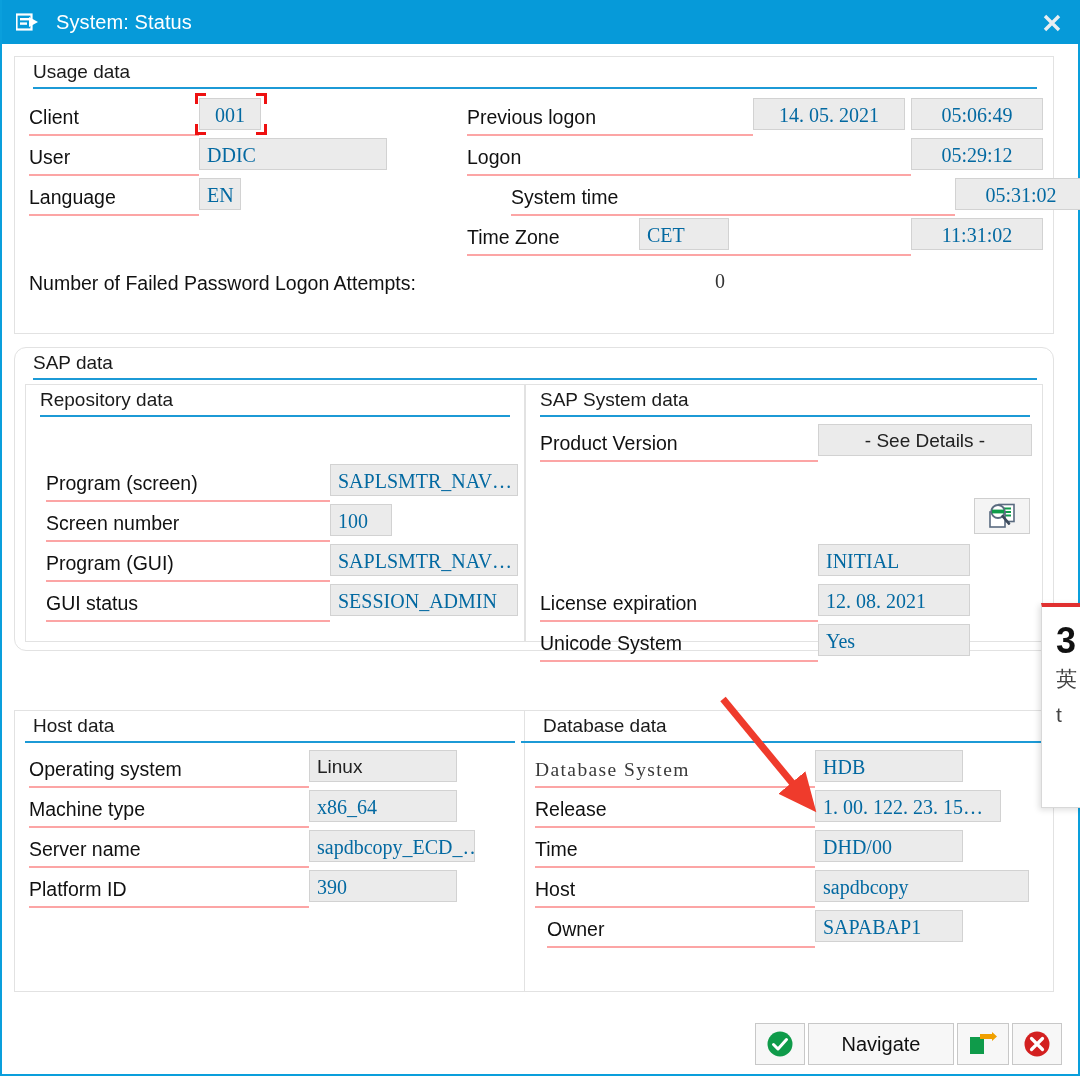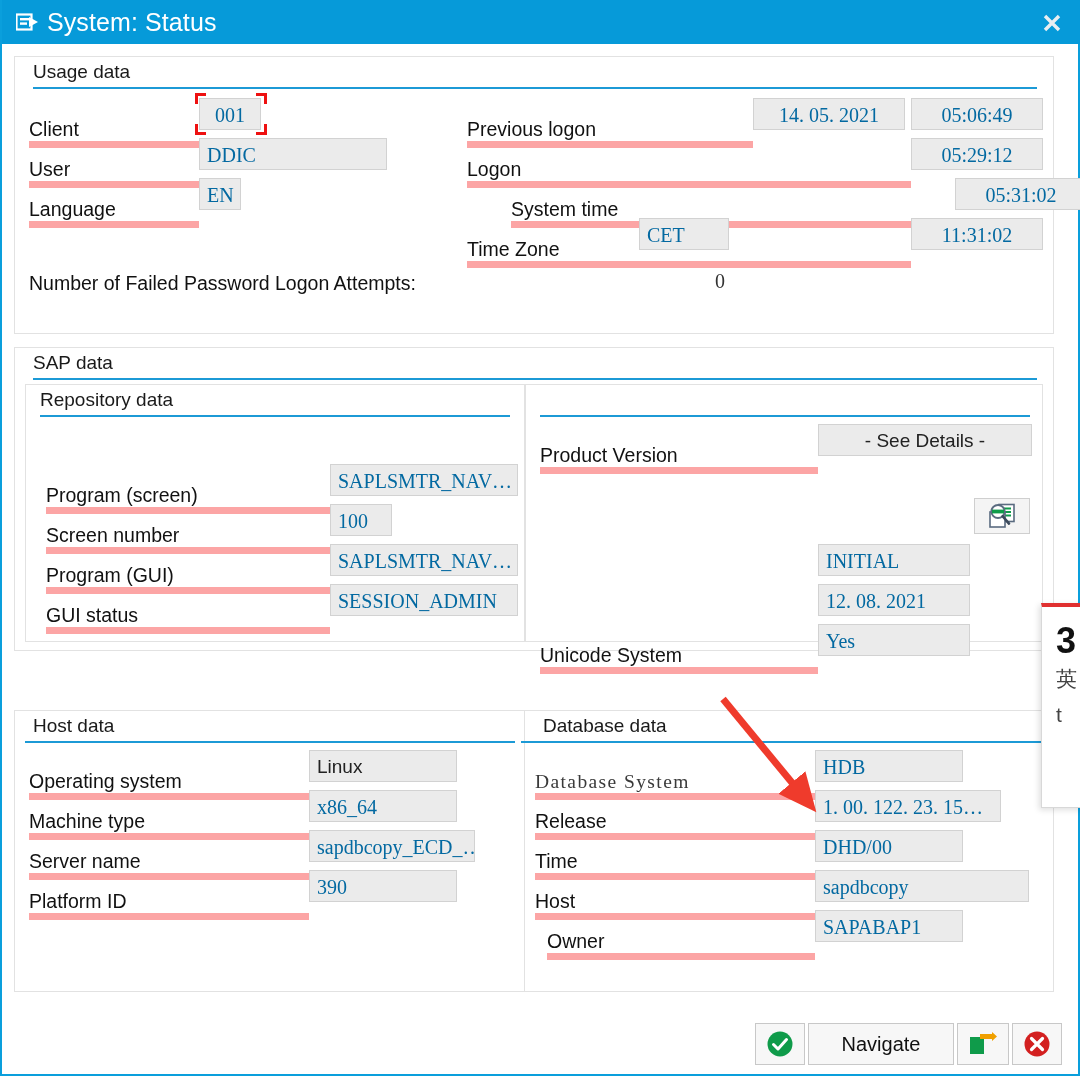--- a/index.html
+++ b/index.html
@@ -29,23 +29,23 @@
     background: #069ad9;
     display: flex;
     align-items: center;
   }
   #title-icon {
     margin-left: 14px;
     width: 22px; height: 18px;
     display: block;
   }
   #title-text {
-    margin-left: 9px;
+    margin-left: 18px;
     color: #ffffff;
-    font-size: 25px;
+    font-size: 20px;
     letter-spacing: 0.1px;
     white-space: nowrap;
   }
   #close-btn {
     position: absolute;
     right: 14px; top: 8px;
     width: 32px; height: 30px;
     cursor: pointer;
     display: flex; align-items: center; justify-content: center;
   }
@@ -83,27 +83,27 @@
   }
   .group.sub > .ghead { padding-left: 14px; }
 
   
   .row {
     position: absolute;
     height: 38px;
   }
   .lbl {
     position: absolute;
-    top: 16px;
+    top: 4px;
     height: 37px;
     line-height: 37px;
     font-size: 19.5px;
     color: #111111;
     white-space: nowrap;
-    border-bottom: 7px solid #fca5a5;
+    border-bottom: 2px solid #fca5a5;
   }
   .lbl.noline { border-bottom: none; }
   
   .lbl.serif {
     font-family: "Liberation Serif", serif;
     letter-spacing: 1.4px;
     color: #3a3a3a;
   }
 
   .fld {
@@ -292,21 +292,21 @@
       <div class="row" style="left:452px; top:158px; width:576px;">
         <div class="lbl" style="left:0; width:444px;">Time Zone</div>
         <div class="fld" style="left:172px; width:90px;">CET</div>
         <div class="fld center" style="left:444px; width:132px;">11:31:02</div>
       </div>
 
       <div class="statictext" style="left:14px; top:215px;">Number of Failed Password Logon Attempts:</div>
       <div class="staticval" style="left:700px; top:213px;">0</div>
     </div>
 
-    <div class="group" style="left:12px; top:303px; width:1040px; height:304px;">
+    <div class="group" style="left:12px; top:303px; width:1040px; height:304px;border-radius:12px;">
       <div class="ghead">SAP data</div>
       <div class="grule" style="width:1004px;"></div>
 
       <div class="group sub" style="left:10px; top:36px; width:500px; height:258px;">
         <div class="ghead">Repository data</div>
         <div class="grule" style="left:14px; width:470px;"></div>
 
         <div class="row" style="left:0; top:76px; width:500px;">
           <div class="lbl" style="left:20px; width:284px;">Program (screen)</div>
           <div class="fld" style="left:304px; width:188px;">SAPLSMTR_NAV…</div>
@@ -319,20 +319,21 @@
           <div class="lbl" style="left:20px; width:284px;">Program (GUI)</div>
           <div class="fld" style="left:304px; width:188px;">SAPLSMTR_NAV…</div>
         </div>
         <div class="row" style="left:0; top:196px; width:500px;">
           <div class="lbl" style="left:20px; width:284px;">GUI status</div>
           <div class="fld" style="left:304px; width:188px;">SESSION_ADMIN</div>
         </div>
       </div>
 
       <div class="group sub" style="left:510px; top:36px; width:518px; height:258px;">
+        <div class="ghead">SAP System data</div>
         <div class="grule" style="left:14px; width:490px;"></div>
 
         <div class="row" style="left:0; top:36px; width:518px;">
           <div class="lbl" style="left:14px; width:278px;">Product Version</div>
           <div class="fld center sans" style="left:292px; width:214px;">- See Details -</div>
         </div>
 
         <div id="details-btn" style="left:448px; top:113px;">
           <svg width="30" height="26" viewBox="0 0 30 26">
             <rect x="12" y="1.5" width="15" height="17" fill="#ffffff" stroke="#5a6b80" stroke-width="1.6"></rect>
@@ -343,20 +344,21 @@
             <circle cx="11" cy="8.5" r="6.6" fill="#ffffff" stroke="#5a6b80" stroke-width="2"></circle>
             <rect x="5" y="6.6" width="12" height="3.8" fill="#0f9b4a"></rect>
             <path d="M15.6 13.2 L22 20.6" stroke="#3c4a5c" stroke-width="2.6" stroke-linecap="round"></path>
           </svg>
         </div>
 
         <div class="row" style="left:0; top:116px; width:518px;">
           <div class="fld" style="left:292px; top:43px; width:152px;">INITIAL</div>
         </div>
         <div class="row" style="left:0; top:196px; width:518px;">
+          <div class="lbl" style="left:14px; width:278px;">License expiration</div>
           <div class="fld" style="left:292px; width:152px;">12. 08. 2021</div>
         </div>
         <div class="row" style="left:0; top:236px; width:518px;">
           <div class="lbl" style="left:14px; width:278px;">Unicode System</div>
           <div class="fld" style="left:292px; width:152px;">Yes</div>
         </div>
       </div>
     </div>
 
     <div class="group" style="left:12px; top:666px; width:598px; height:282px;">

